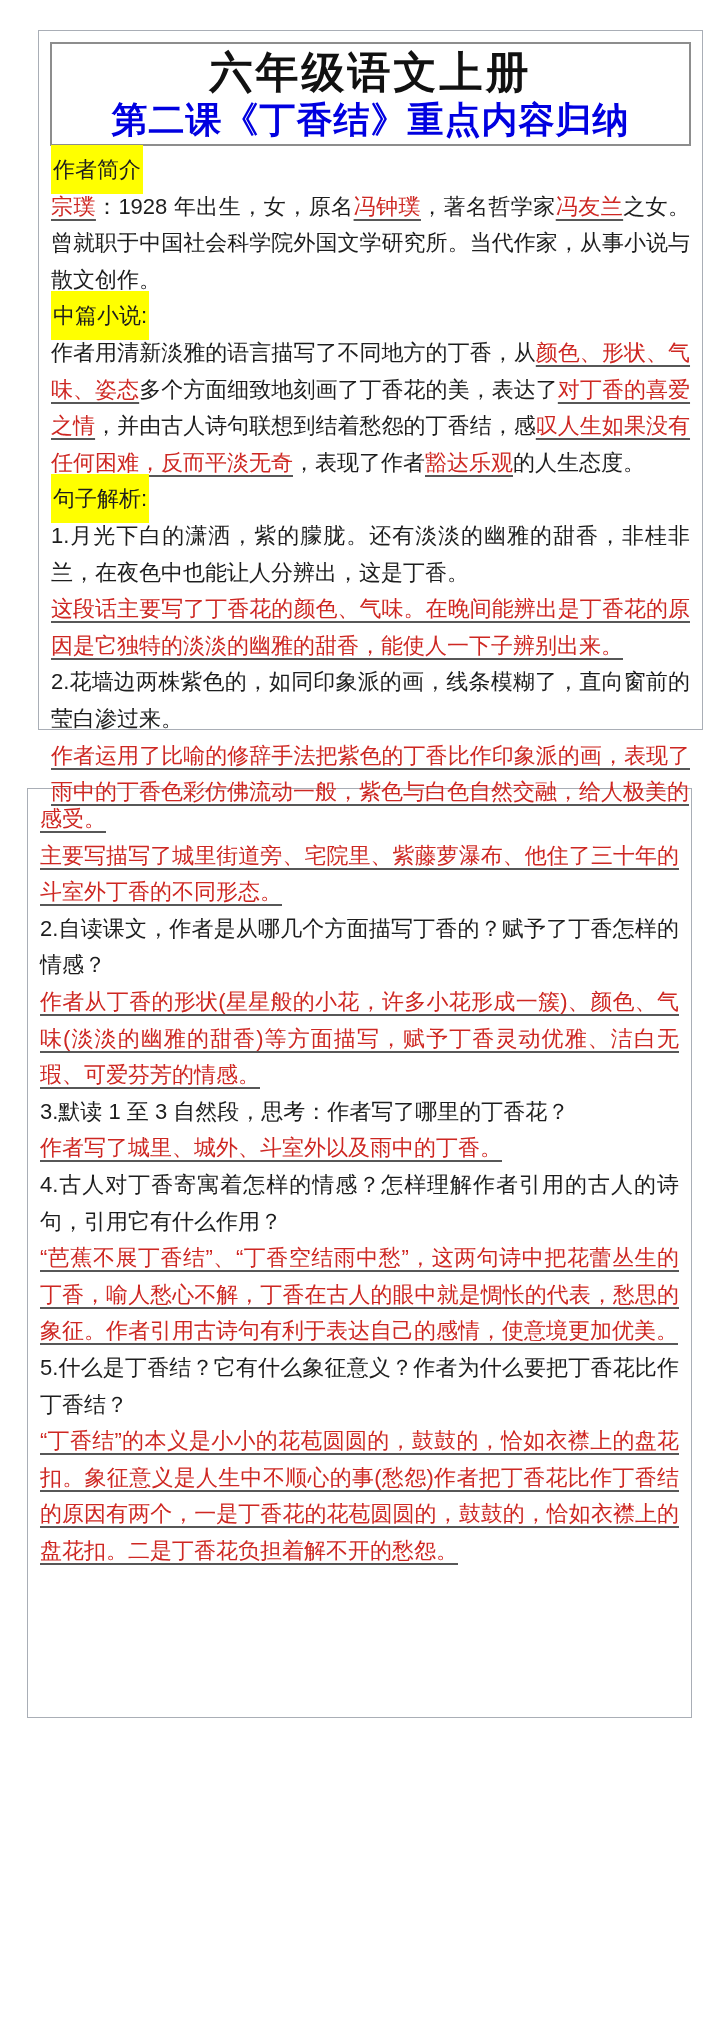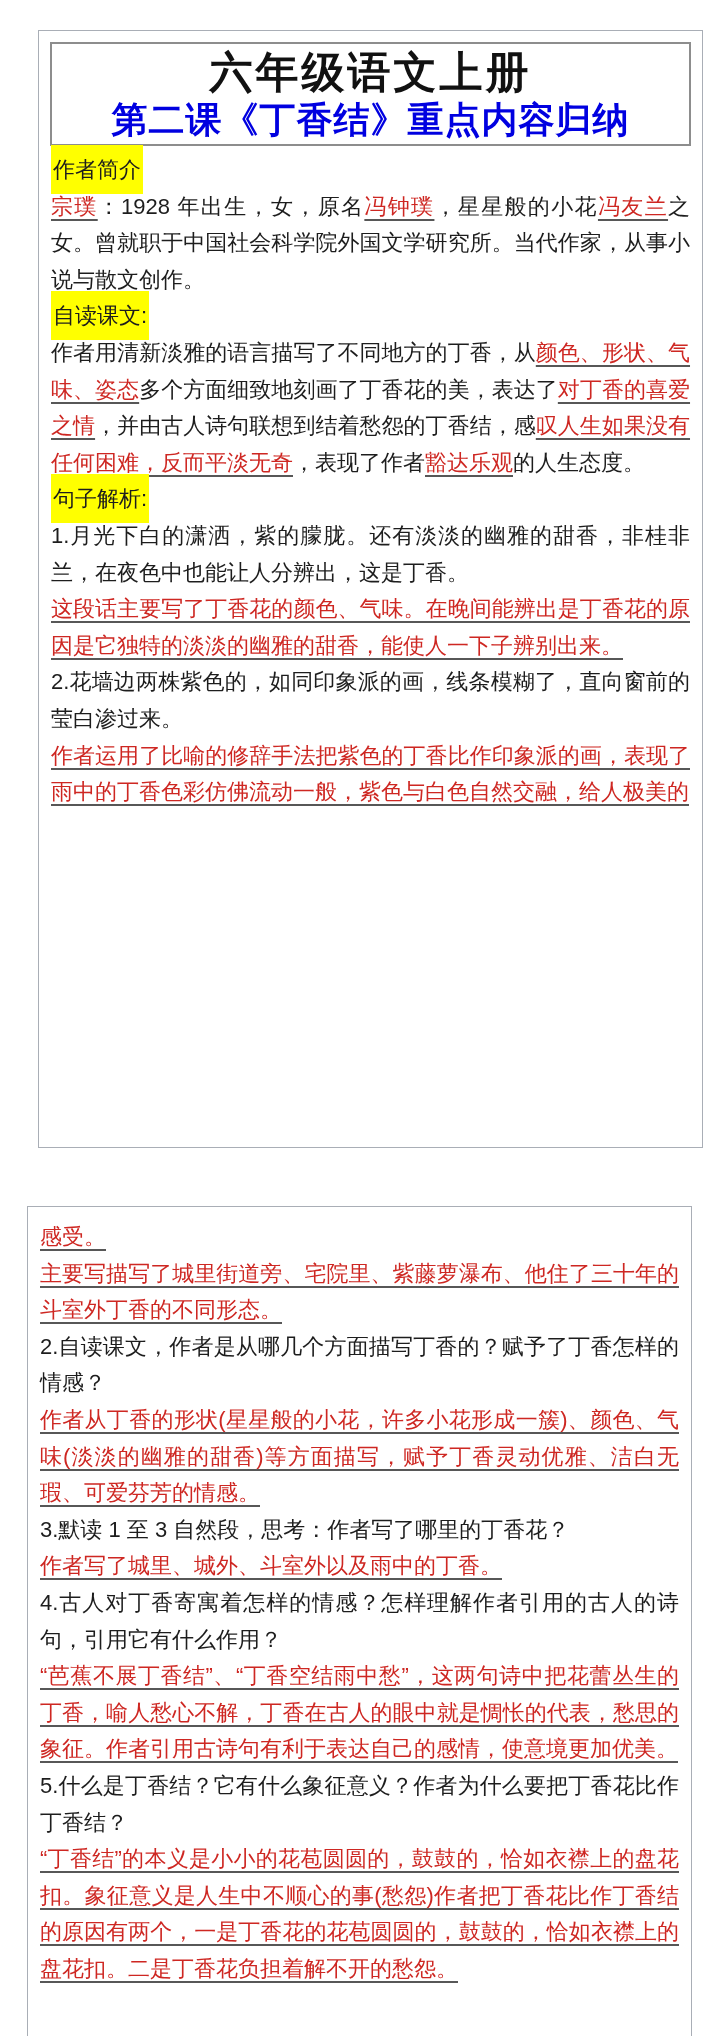--- a/index.html
+++ b/index.html
@@ -4,21 +4,21 @@
 <style>
   html,body{margin:0;padding:0;}
   body{
     width:719px;height:2036px;background:#ffffff;overflow:hidden;
     font-family:"Liberation Sans","DejaVu Sans",sans-serif;
   }
   .card{
     box-sizing:border-box;width:665px;margin-left:27px;
     background:#ffffff;border:1px solid #a9aeb6;
   }
-  .card1{margin-top:30px;height:1118px;margin-left:38px;}
+  .card1{margin-top:30px;height:700px;margin-left:38px;}
   .card2{margin-top:58px;height:930px;}
   .header-box{
     box-sizing:border-box;margin:11px 11px 4px 11px;height:104px;
     border:2px solid #8d8d8d;display:flex;flex-direction:column;
     align-items:center;justify-content:center;gap:2px;background:#ffffff;
   }
   .title{
     font-family:"Liberation Serif","DejaVu Serif",serif;font-weight:bold;
     font-size:43px;line-height:50px;color:#111111;letter-spacing:3px;white-space:nowrap;
   }
@@ -48,22 +48,22 @@
 
 <div>
 
   <div class="card card1">
     <div class="header-box">
       <div class="title">六年级语文上册</div>
       <div class="subtitle">第二课《丁香结》重点内容归纳</div>
     </div>
     <div class="card-body">
         <div class="label-line"><span class="hl">作者简介</span></div>
-        <p class="para"><span class="ru">宗璞</span><span class="k">：1928 年出生，女，原名</span><span class="ru">冯钟璞</span><span class="k">，星星般的小花</span><span class="ru">冯友兰</span><span class="k">之女。曾就职于中国社会科学院外国文学研究所。当代作家，从事小说与散文创作。</span></p>
-        <div class="label-line"><span class="hl">自读课文:</span></div>
+        <p class="para"><span class="ru">宗璞</span><span class="k">：1928 年出生，女，原名</span><span class="ru">冯钟璞</span><span class="k">，著名哲学家</span><span class="ru">冯友兰</span><span class="k">之女。曾就职于中国社会科学院外国文学研究所。当代作家，从事小说与散文创作。</span></p>
+        <div class="label-line"><span class="hl">中篇小说:</span></div>
         <p class="para"><span class="k">作者用清新淡雅的语言描写了不同地方的丁香，从</span><span class="ru">颜色、形状、气味、姿态</span><span class="k">多个方面细致地刻画了丁香花的美，表达了</span><span class="ru">对丁香的喜爱之情</span><span class="k">，并由古人诗句联想到结着愁怨的丁香结，感</span><span class="ru">叹人生如果没有任何困难，反而平淡无奇</span><span class="k">，表现了作者</span><span class="ru">豁达乐观</span><span class="k">的人生态度。</span></p>
         <div class="label-line"><span class="hl">句子解析:</span></div>
         <p class="para"><span class="k">1.月光下白的潇洒，紫的朦胧。还有淡淡的幽雅的甜香，非桂非兰，在夜色中也能让人分辨出，这是丁香。</span></p>
         <p class="para"><span class="ru">这段话主要写了丁香花的颜色、气味。在晚间能辨出是丁香花的原因是它独特的淡淡的幽雅的甜香，能使人一下子辨别出来。</span></p>
         <p class="para"><span class="k">2.花墙边两株紫色的，如同印象派的画，线条模糊了，直向窗前的莹白渗过来。</span></p>
         <p class="para"><span class="ru">作者运用了比喻的修辞手法把紫色的丁香比作印象派的画，表现了雨中的丁香色彩仿佛流动一般，紫色与白色自然交融，给人极美的</span></p>
       </div>
   </div>
 
   <div class="card card2">

